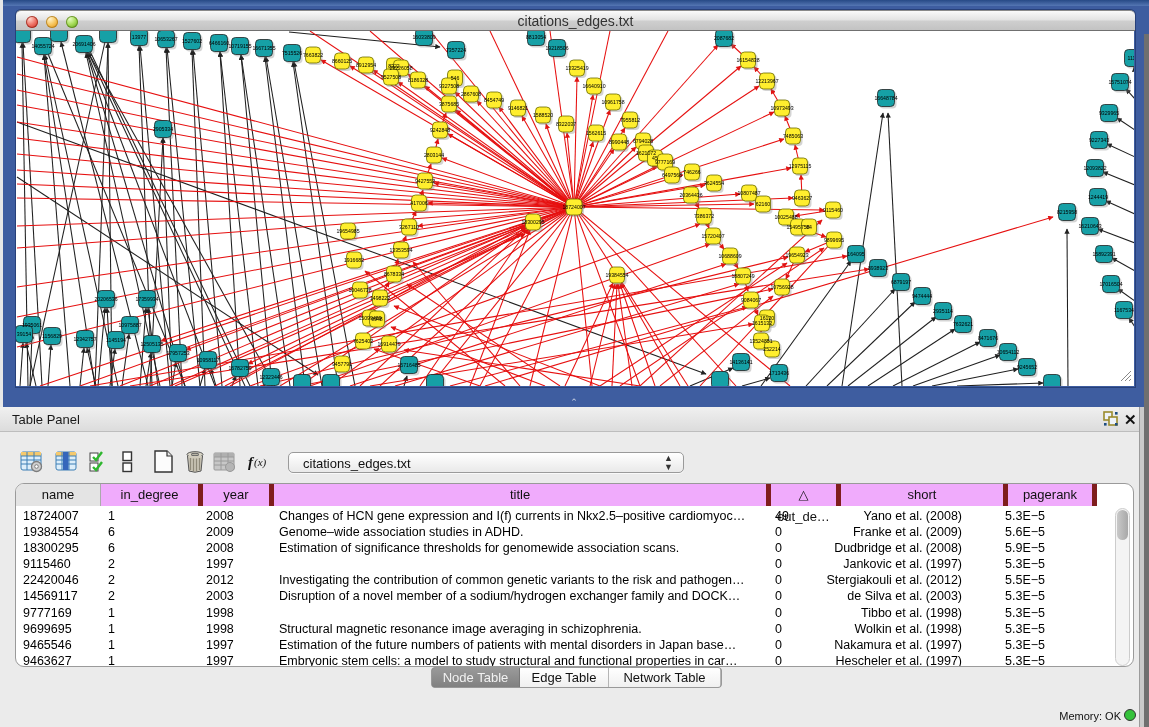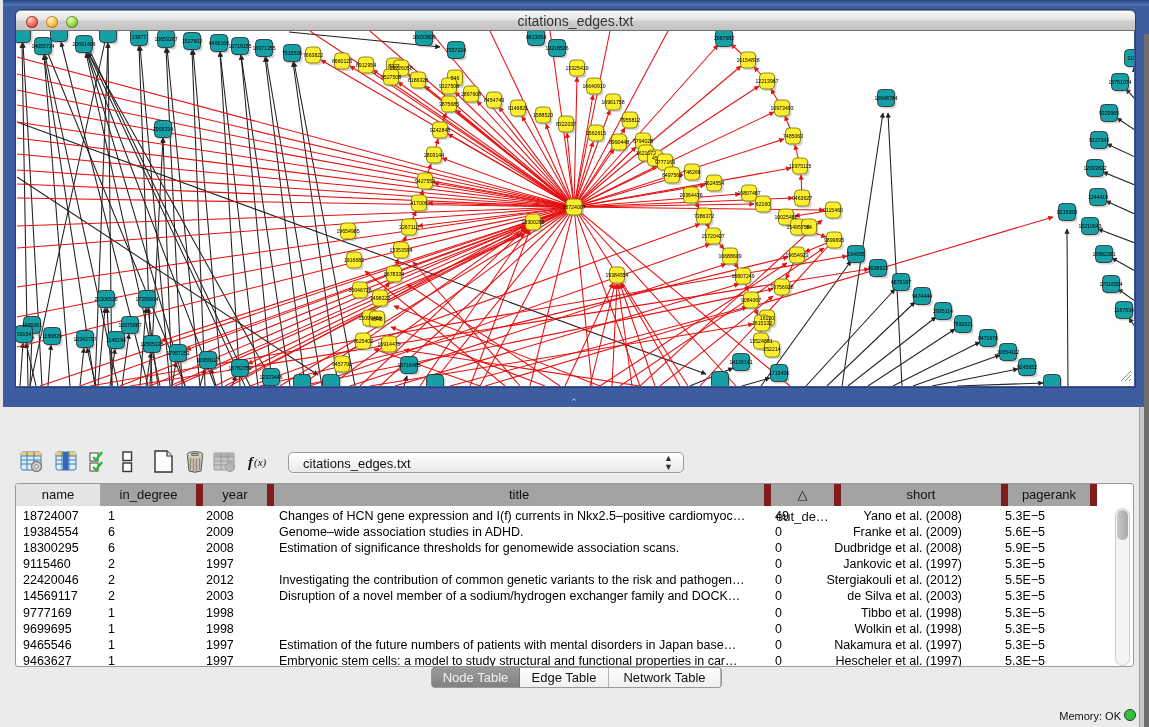--- a/index.html
+++ b/index.html
@@ -19,23 +19,23 @@
 #panel{position:absolute;left:0;top:407px;width:1149px;height:320px;background:#ebebeb}
 #phead{position:absolute;left:0;top:0;width:1149px;height:25px;background:linear-gradient(#f0f0f0,#dcdcdc);border-bottom:1px solid #bdbdbd}
 #phead .t{position:absolute;left:12px;top:5px;font-size:13px;color:#1a1a1a}
 #flicon{position:absolute;left:1103px;top:4px}
 #xicon{position:absolute;left:1124px;top:4px;font-size:15px;font-weight:bold;color:#111}
 .icon{position:absolute;top:43px}
 #combo{position:absolute;left:288px;top:45px;width:396px;height:21px;border:1px solid #9a9a9a;border-radius:5px;
  background:linear-gradient(#ffffff,#e9e9e9);box-shadow:0 1px 0 rgba(255,255,255,.7)}
 #combo .ct{position:absolute;left:14px;top:3px;font-size:13px;color:#111}
 #combo .st{position:absolute;right:10px;top:1px;font-size:9px;color:#333;line-height:9px;text-align:center}
-#tframe{position:absolute;left:15px;top:76px;width:1119px;height:184px;background:#fff;border:1px solid #9a9a9a;border-radius:3px;overflow:hidden}
+#tframe{position:absolute;left:15px;top:76px;width:1119px;height:184px;background:#fff;border:1px solid #9a9a9a;border-radius:9px;overflow:hidden}
 #thead{position:absolute;left:0;top:0;width:1081px;height:22px;border-bottom:2px solid #557c92}
-.th{position:absolute;top:0;height:22px;background:#a3a3a3;border-right:7px solid #7f1d1d;font-size:13px;color:#111;text-align:center;line-height:22px}
+.th{position:absolute;top:0;height:22px;background:#f0abfc;border-right:5px solid #7f1d1d;font-size:13px;color:#111;text-align:center;line-height:22px}
 #th0{left:0;width:85px;background:#e4e4e4;border-right:1px solid #aaa}
 #th1{left:85px;width:102px}
 #th2{left:187px;width:71px}
 #th3{left:258px;width:497px}
 #th4{left:755px;width:70px}
 #th5{left:825px;width:167px}
 #th6{left:992px;width:89px}
 #tbody{position:absolute;left:0;top:24px;width:1081px}
 .tr{position:relative;height:16.1px;font-size:12.5px;color:#000;white-space:nowrap}
 .tr div{position:absolute;top:1px;overflow:hidden}
@@ -683,20 +683,31 @@
 <text class="lb" x="617" y="277">19384554</text>
 <g stroke="#888" stroke-width="1">
             <line x1="1121" y1="381" x2="1131" y2="371"></line>
             <line x1="1125" y1="381" x2="1131" y2="375"></line>
             <line x1="1129" y1="381" x2="1131" y2="379"></line>
           </g>
 </svg></div>
   </div>
   <div id="splitgrip" style="position:absolute;left:567px;top:398px;width:14px;height:8px;color:#c9d2e4;font-size:9px;line-height:8px;text-align:center">⌃</div>
   <div id="panel">
+    <div id="phead">
+        <span class="t">Table Panel</span>
+      <span id="flicon"><svg width="15" height="15" xmlns="http://www.w3.org/2000/svg">
+            <rect x="1" y="1" width="8" height="8" fill="#eef3fa" stroke="#9a8b2d" stroke-width="1.6"></rect>
+            <rect x="6" y="6" width="8" height="8" fill="#eef3fa" stroke="#9a8b2d" stroke-width="1.6"></rect>
+            <rect x="12" y="1" width="2.6" height="2.6" fill="#1d4d80"></rect>
+            <rect x="1" y="12" width="2.6" height="2.6" fill="#1d4d80"></rect>
+            <rect x="12" y="12" width="2.6" height="2.6" fill="#1d4d80"></rect>
+          </svg></span>
+      <span id="xicon">✕</span>
+    </div>
     <span class="icon" style="left:20px"><svg width="24" height="24" xmlns="http://www.w3.org/2000/svg">
           <rect x="1" y="2" width="20" height="18" rx="2" fill="#ddeefa" stroke="#3d7fb5"></rect>
           <rect x="1" y="2" width="20" height="4" fill="#f5c96e"></rect>
           <path d="M1 6h20M1 10h20M1 14h20M7 2v18M14 2v18" stroke="#3d7fb5" stroke-width="1" fill="none"></path>
           <circle cx="16.5" cy="16.5" r="5" fill="#cfcfcf" stroke="#7d7d7d" stroke-width="1.3"></circle>
           <circle cx="16.5" cy="16.5" r="1.8" fill="#fff" stroke="#7d7d7d"></circle>
         </svg></span>
     <span class="icon" style="left:55px"><svg width="24" height="24" xmlns="http://www.w3.org/2000/svg">
           <rect x="1" y="2" width="20" height="18" rx="2" fill="#ddeefa" stroke="#3d7fb5"></rect>
           <rect x="1" y="2" width="20" height="4" fill="#f5c96e"></rect>
@@ -806,20 +817,21 @@
             <div class="c1">1</div>
             <div class="c2">1998</div>
             <div class="c4">0</div>
             <div class="c5">Tibbo et al. (1998)</div>
             <div class="c6">5.3E−5</div>
           </div>
 <div class="tr">
             <div class="c0">9699695</div>
             <div class="c1">1</div>
             <div class="c2">1998</div>
+            <div class="c3">Structural magnetic resonance image averaging in schizophrenia.</div>
             <div class="c4">0</div>
             <div class="c5">Wolkin et al. (1998)</div>
             <div class="c6">5.3E−5</div>
           </div>
 <div class="tr">
             <div class="c0">9465546</div>
             <div class="c1">1</div>
             <div class="c2">1997</div>
             <div class="c3">Estimation of the future numbers of patients with mental disorders in Japan base…</div>
             <div class="c4">0</div>

